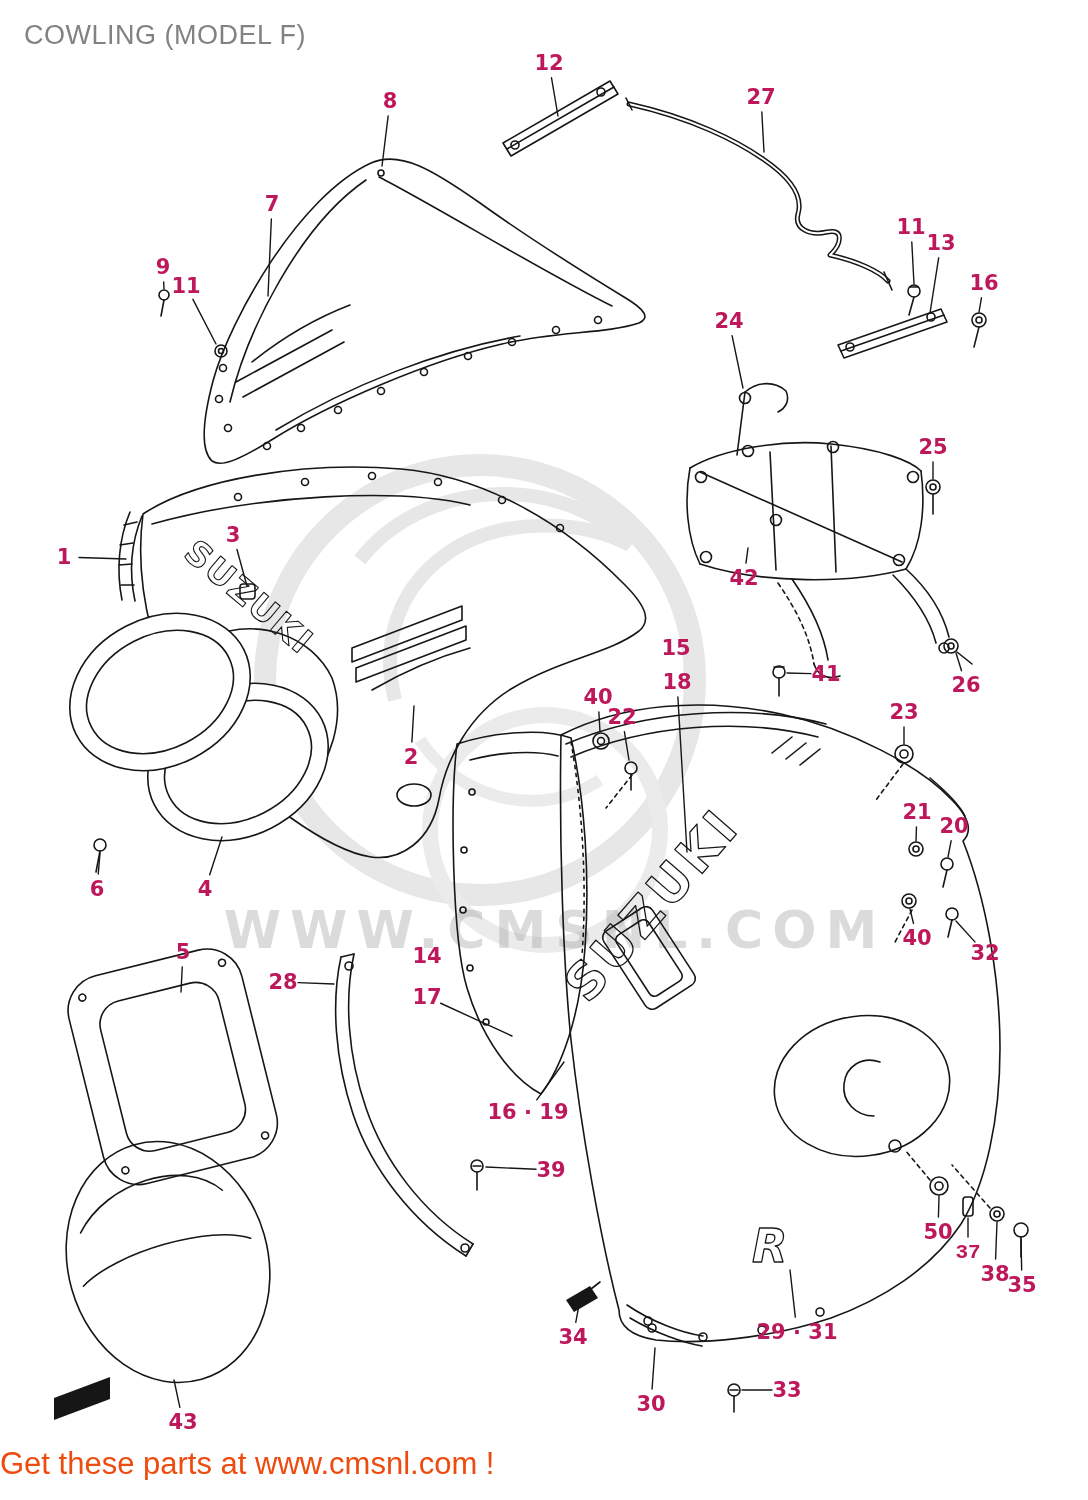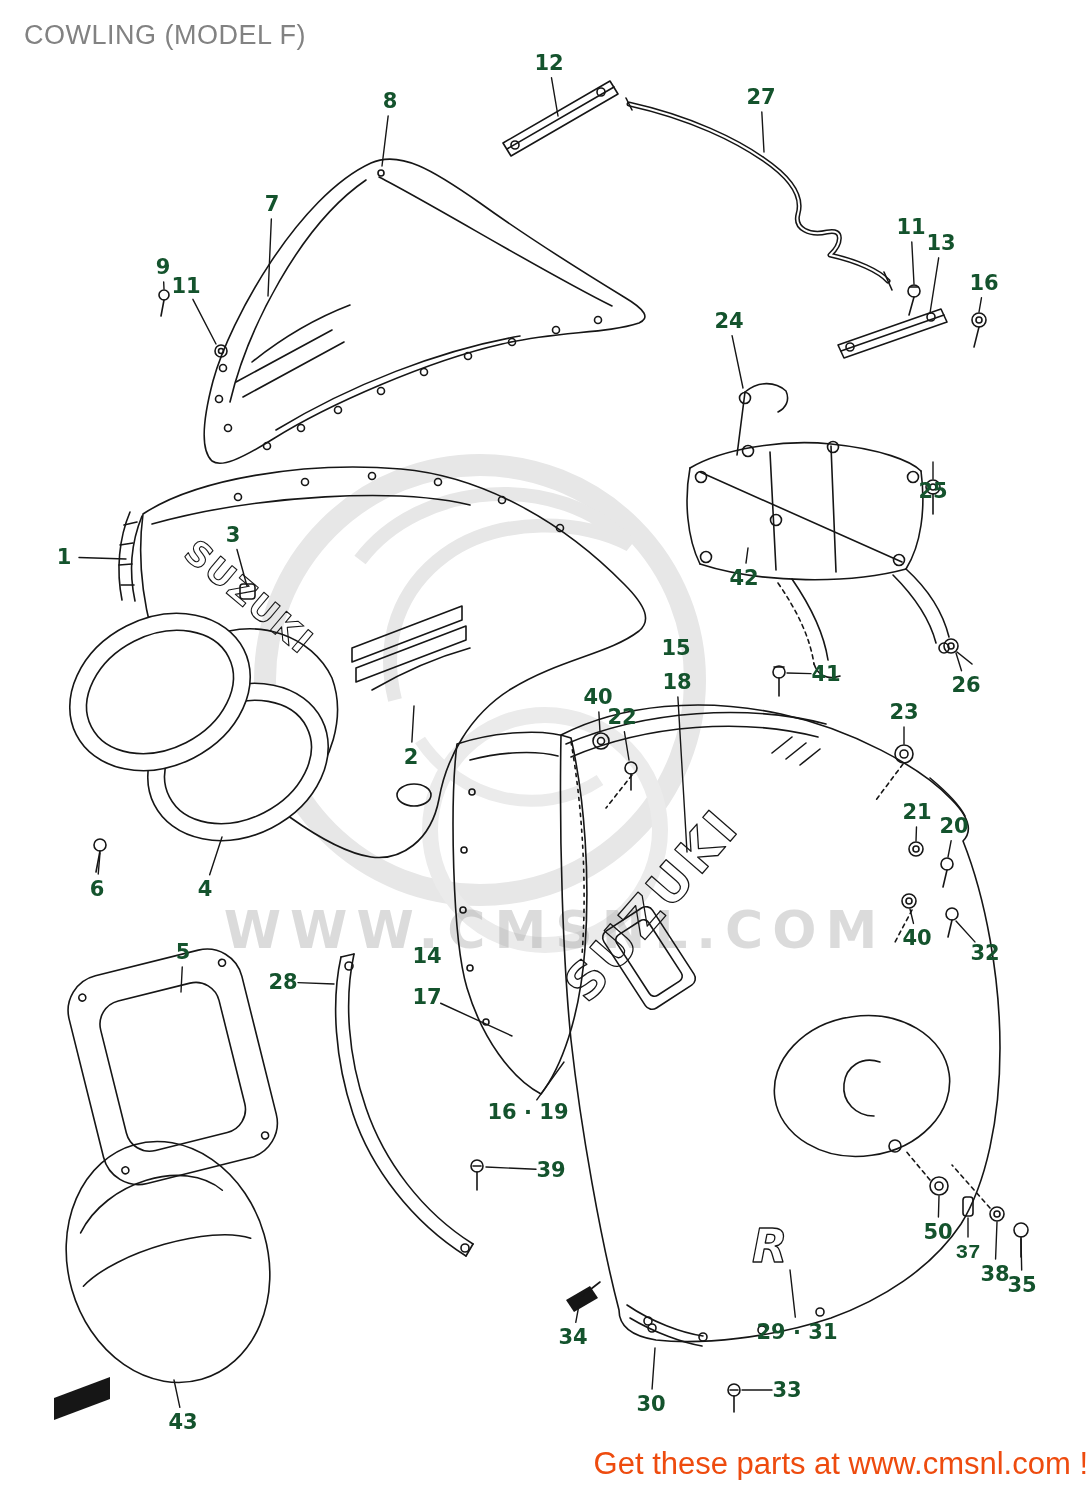--- a/index.html
+++ b/index.html
@@ -4,22 +4,22 @@
 <style>
   *{box-sizing:border-box}
   html,body{margin:0;padding:0;background:#ffffff}
   body{font-family:"Liberation Sans",sans-serif}
   .page{position:relative;width:1088px;height:1480px;background:#fff;overflow:hidden}
   .title{position:absolute;top:20px;left:24px;font-size:27px;letter-spacing:.5px;
          color:var(--title_color,#828282);font-family:"Liberation Sans",sans-serif}
   .diagram-svg{position:absolute;left:0;top:0;width:1088px;height:1500px}
   .callout-layer{position:absolute;left:0;top:0;width:1088px;height:1500px}
   .callout{position:absolute;transform:translate(-50%,-50%);font-weight:bold;font-size:21px;
-           color:#14532d;white-space:nowrap;font-family:"DejaVu Sans",sans-serif;line-height:1}
-  .footer{position:absolute;left:0;right:0;top:1446px;text-align:right;font-size:31px;
+           color:#be185d;white-space:nowrap;font-family:"DejaVu Sans",sans-serif;line-height:1}
+  .footer{position:absolute;left:0;right:0;top:1446px;text-align:left;font-size:31px;
           color:var(--footer_color,#ee4b0e);font-family:"Liberation Sans",sans-serif}
 </style>
 </head>
 <body>
 
 <div class="page">
 
   <div class="title">COWLING (MODEL F)</div>
 
   <svg class="diagram-svg" viewBox="0 0 1088 1500" xmlns="http://www.w3.org/2000/svg">
@@ -294,21 +294,21 @@
       <div class="callout" style="left: 549px; top: 63px;">12</div>
       <div class="callout" style="left: 761px; top: 97px;">27</div>
       <div class="callout" style="left: 390px; top: 101px;">8</div>
       <div class="callout" style="left: 272px; top: 204px;">7</div>
       <div class="callout" style="left: 163px; top: 267px;">9</div>
       <div class="callout" style="left: 186px; top: 286px;">11</div>
       <div class="callout" style="left: 911px; top: 227px;">11</div>
       <div class="callout" style="left: 941px; top: 243px;">13</div>
       <div class="callout" style="left: 984px; top: 283px;">16</div>
       <div class="callout" style="left: 729px; top: 321px;">24</div>
-      <div class="callout" style="left: 933px; top: 447px; margin-top: 44px;">25</div>
+      <div class="callout" style="left: 933px; top: 447px;">25</div>
       <div class="callout" style="left: 64px; top: 557px;">1</div>
       <div class="callout" style="left: 233px; top: 535px;">3</div>
       <div class="callout" style="left: 744px; top: 578px;">42</div>
       <div class="callout" style="left: 676px; top: 648px;">15</div>
       <div class="callout" style="left: 677px; top: 682px;">18</div>
       <div class="callout" style="left: 826px; top: 674px;">41</div>
       <div class="callout" style="left: 966px; top: 685px;">26</div>
       <div class="callout" style="left: 598px; top: 697px;">40</div>
       <div class="callout" style="left: 622px; top: 717px;">22</div>
       <div class="callout" style="left: 904px; top: 712px;">23</div>

